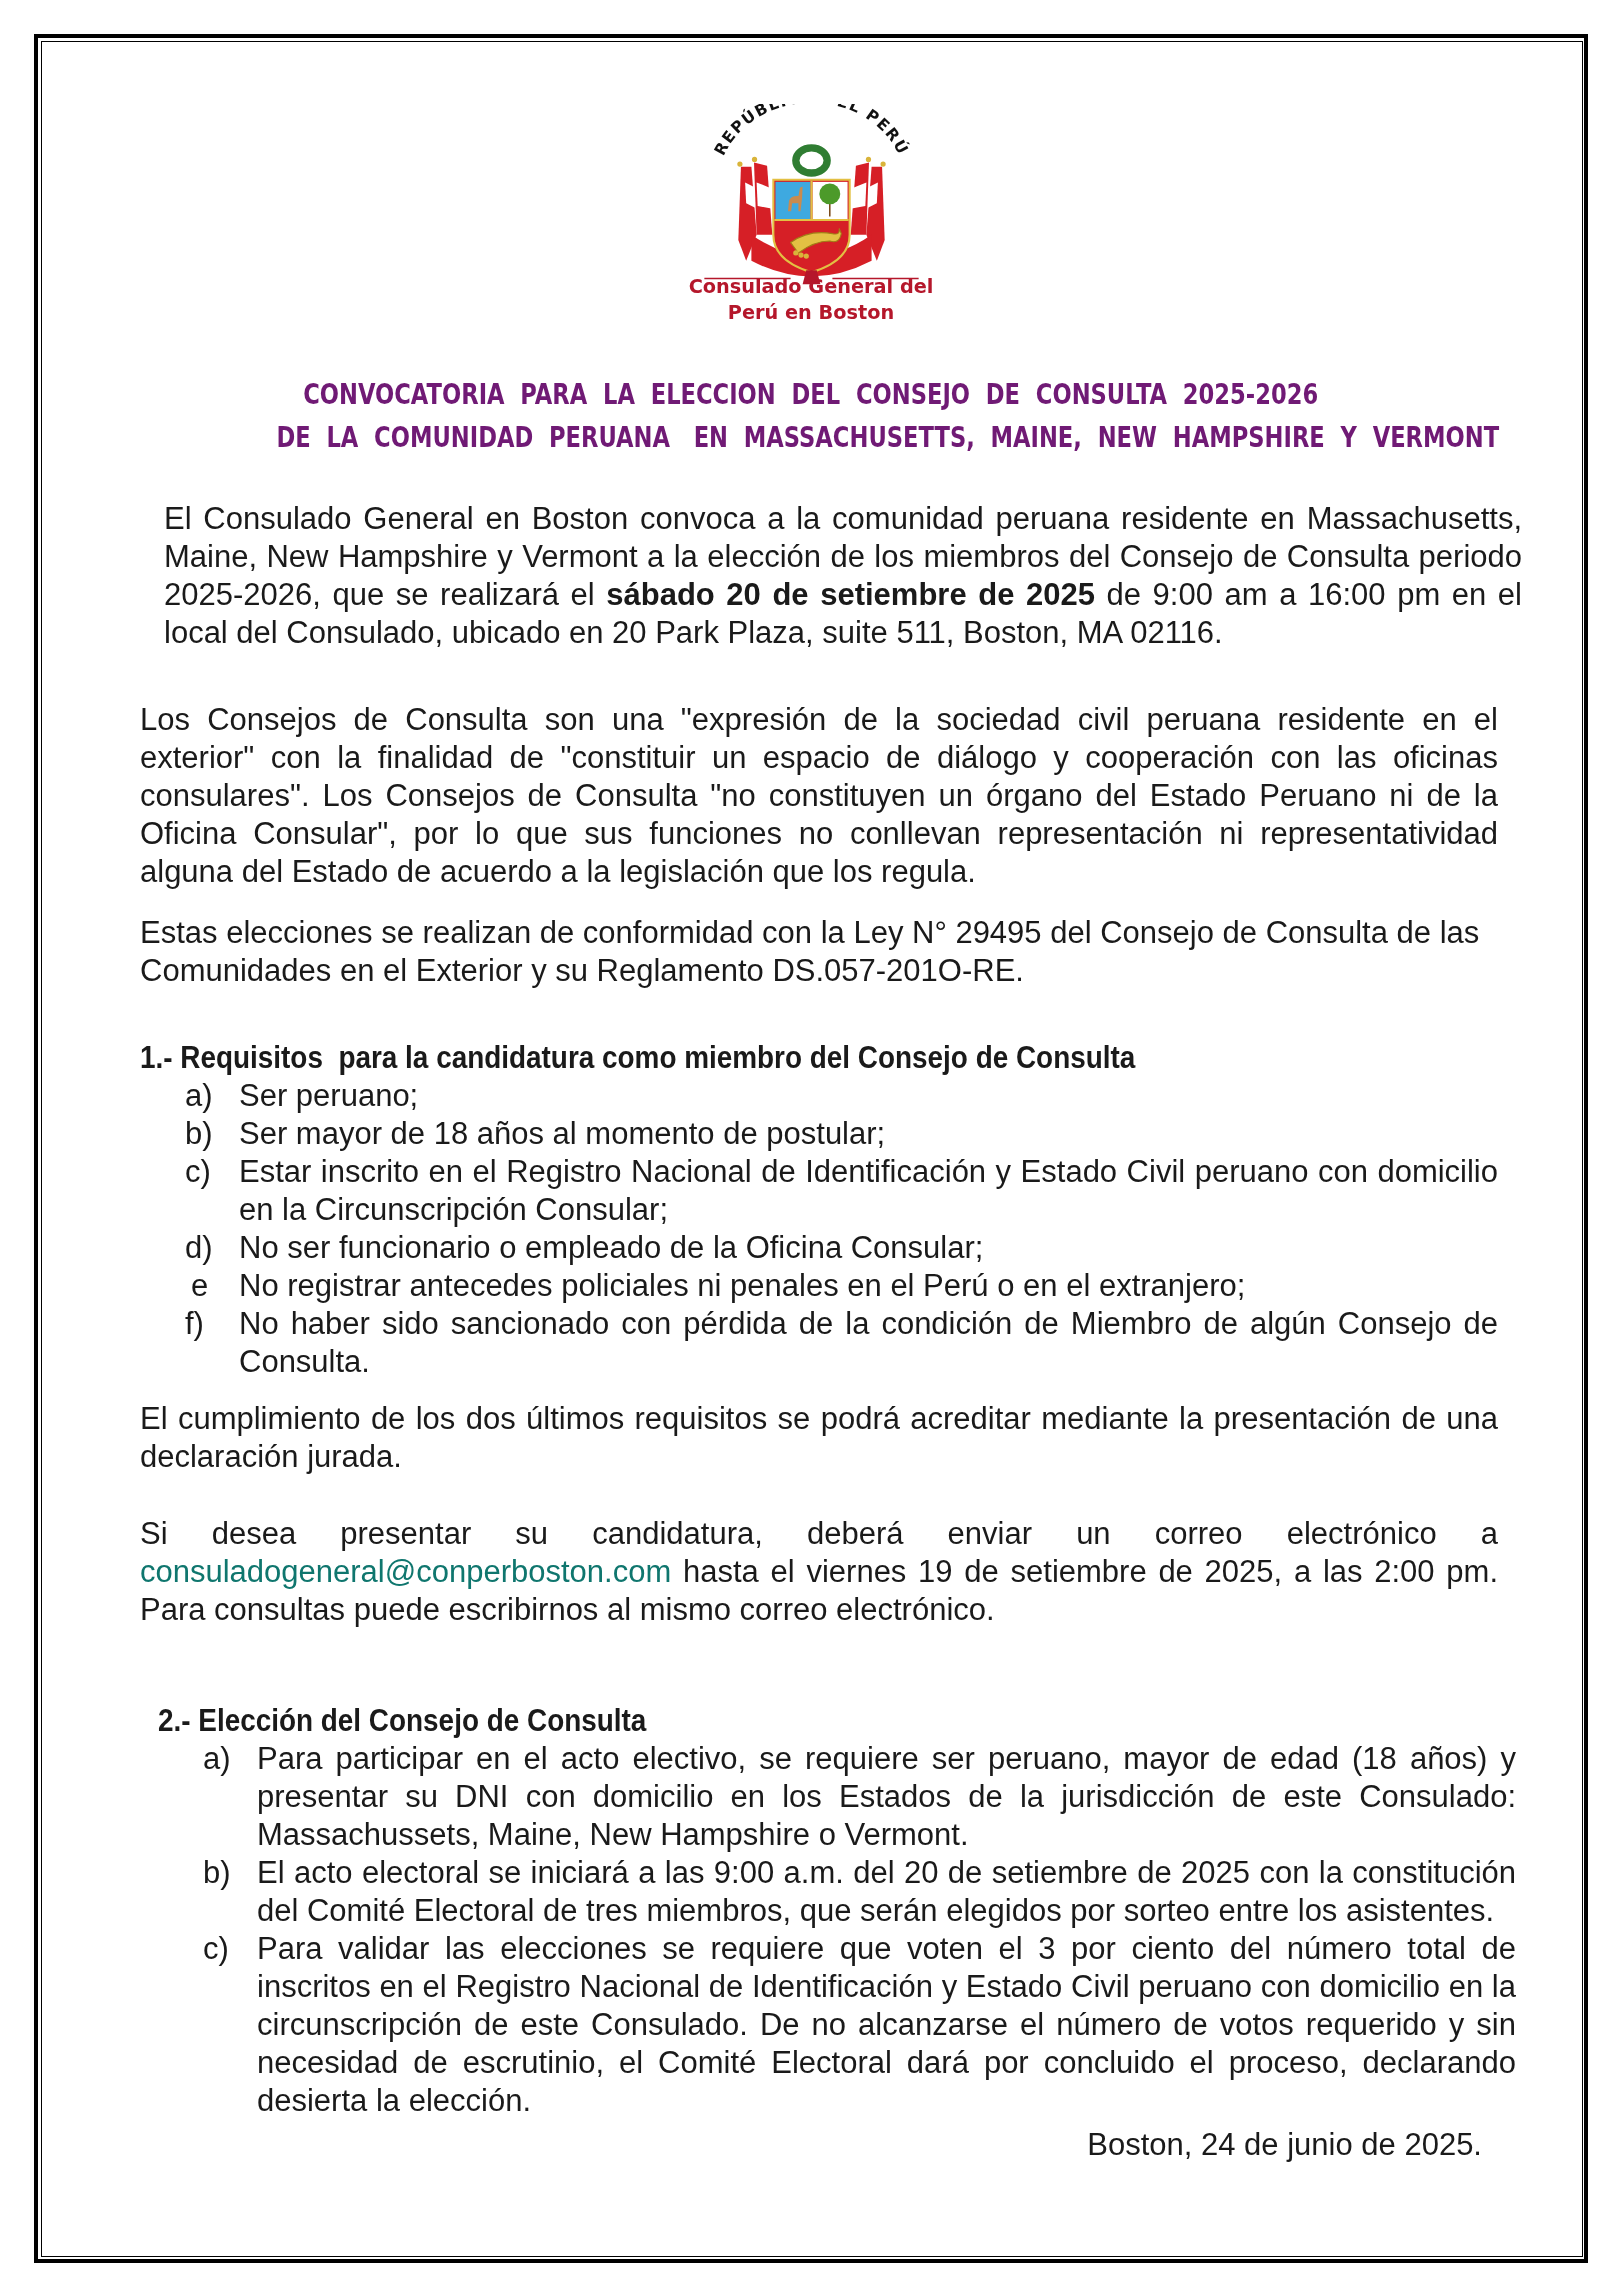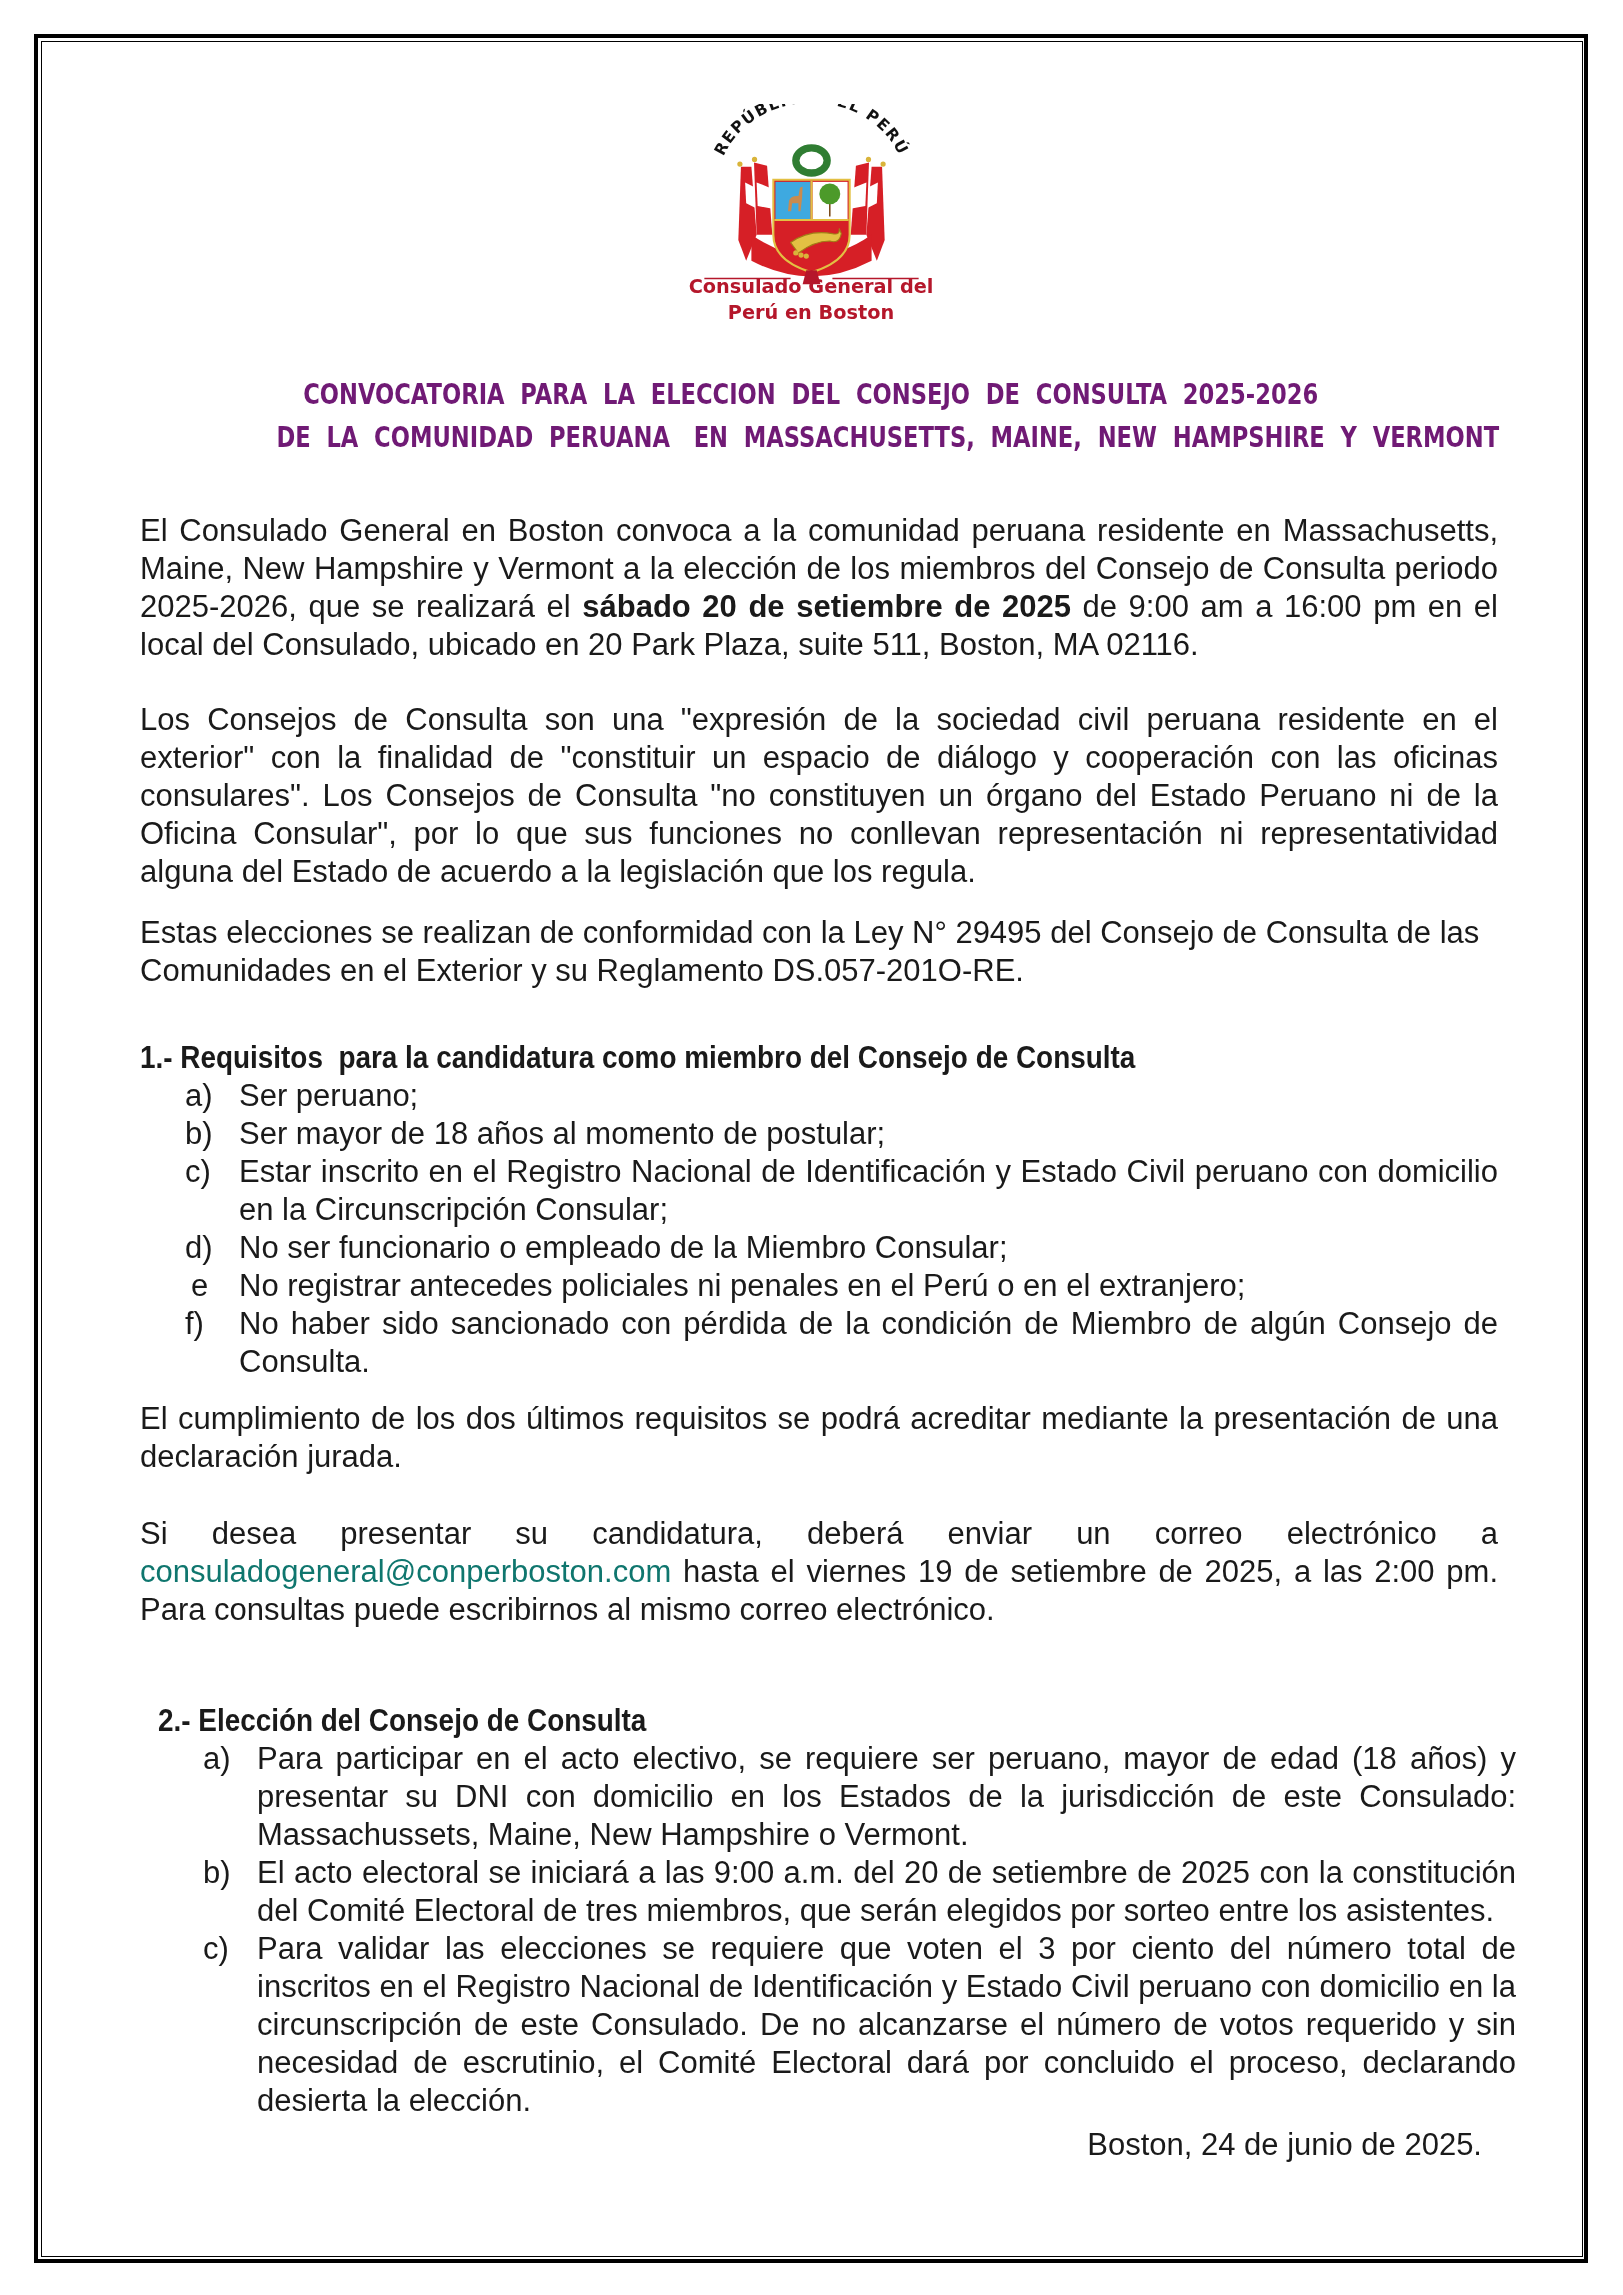--- a/index.html
+++ b/index.html
@@ -26,21 +26,21 @@
   }
   .title span { display: inline-block; transform: scaleX(0.78); transform-origin: center; white-space: nowrap; }
   .title1 { top: 377px; }
   .title2 { top: 420px; }
 
   .body {
     position: absolute; left: 140px; width: 1358px;
     font-family: "Liberation Sans", sans-serif; font-size: 31px; line-height: 38px; color: #1a1a1a;
   }
   .justify { text-align: justify; text-align-last: left; }
-  .p1 { top: 512px; }
+  .p1 { top: 500px; margin-left: 24px; }
   .p2 { top: 701px; }
   .p3 { top: 914px; }
   .sec1 { top: 1039px; }
   .p4 { top: 1400px; }
   .p5 { top: 1515px; }
   .sec2 { top: 1702px; margin-left: 18px; }
   .sign { position: absolute; top: 2127px; right: 141px;
     font-family: "Liberation Sans", sans-serif; font-size: 31px; color: #1a1a1a; margin-left: 34px; }
 
   .heading { font-weight: bold; font-family: "Liberation Sans", sans-serif; }
@@ -125,21 +125,21 @@
 <div class="body p2 justify">Los Consejos de Consulta son una "expresión de la sociedad civil peruana residente en el exterior" con la finalidad de "constituir un espacio de diálogo y cooperación con las oficinas consulares".  Los Consejos de Consulta "no constituyen un órgano del Estado Peruano ni de la Oficina Consular", por lo que sus funciones no conllevan representación ni representatividad alguna del Estado de acuerdo a la legislación que los regula.</div>
 
 <div class="body p3">Estas elecciones se realizan de conformidad con la  Ley  N° 29495 del Consejo de Consulta de las Comunidades en el Exterior y su Reglamento DS.057-201O-RE.</div>
 
 <div class="body sec1">
   <div class="heading"><span class="hl" style="white-space:pre">1.- Requisitos  para la candidatura como miembro del Consejo de Consulta</span></div>
   <ol class="items">
     <li><span class="marker">a)</span><span>Ser peruano;</span></li>
     <li><span class="marker">b)</span><span>Ser mayor de 18 años al momento de postular;</span></li>
     <li><span class="marker">c)</span><span>Estar inscrito en el Registro Nacional de Identificación y Estado Civil peruano con domicilio en la Circunscripción Consular;</span></li>
-    <li><span class="marker">d)</span><span>No ser funcionario o empleado de la Miembro Consular;</span></li>
+    <li><span class="marker">d)</span><span>No ser funcionario o empleado de la Oficina Consular;</span></li>
     <li><span class="marker" style="left:51px">e</span><span>No registrar antecedes policiales ni penales en el Perú o en el extranjero;</span></li>
     <li><span class="marker">f)</span><span>No haber sido sancionado con pérdida de la condición de Miembro de algún Consejo de Consulta.</span></li>
   </ol>
 </div>
 
 <div class="body p4 justify">El cumplimiento de los dos últimos requisitos se podrá acreditar mediante la presentación de una declaración jurada.</div>
 
 <div class="body p5 justify">
   <span>Si desea presentar su candidatura, deberá enviar un correo electrónico a </span><a class="email" title="consuladogeneral@conperboston.com">consuladogeneral@conperboston.com</a><span> hasta el viernes 19 de setiembre de 2025, a las 2:00 pm. Para consultas puede escribirnos al mismo correo electrónico.</span>
 </div>

